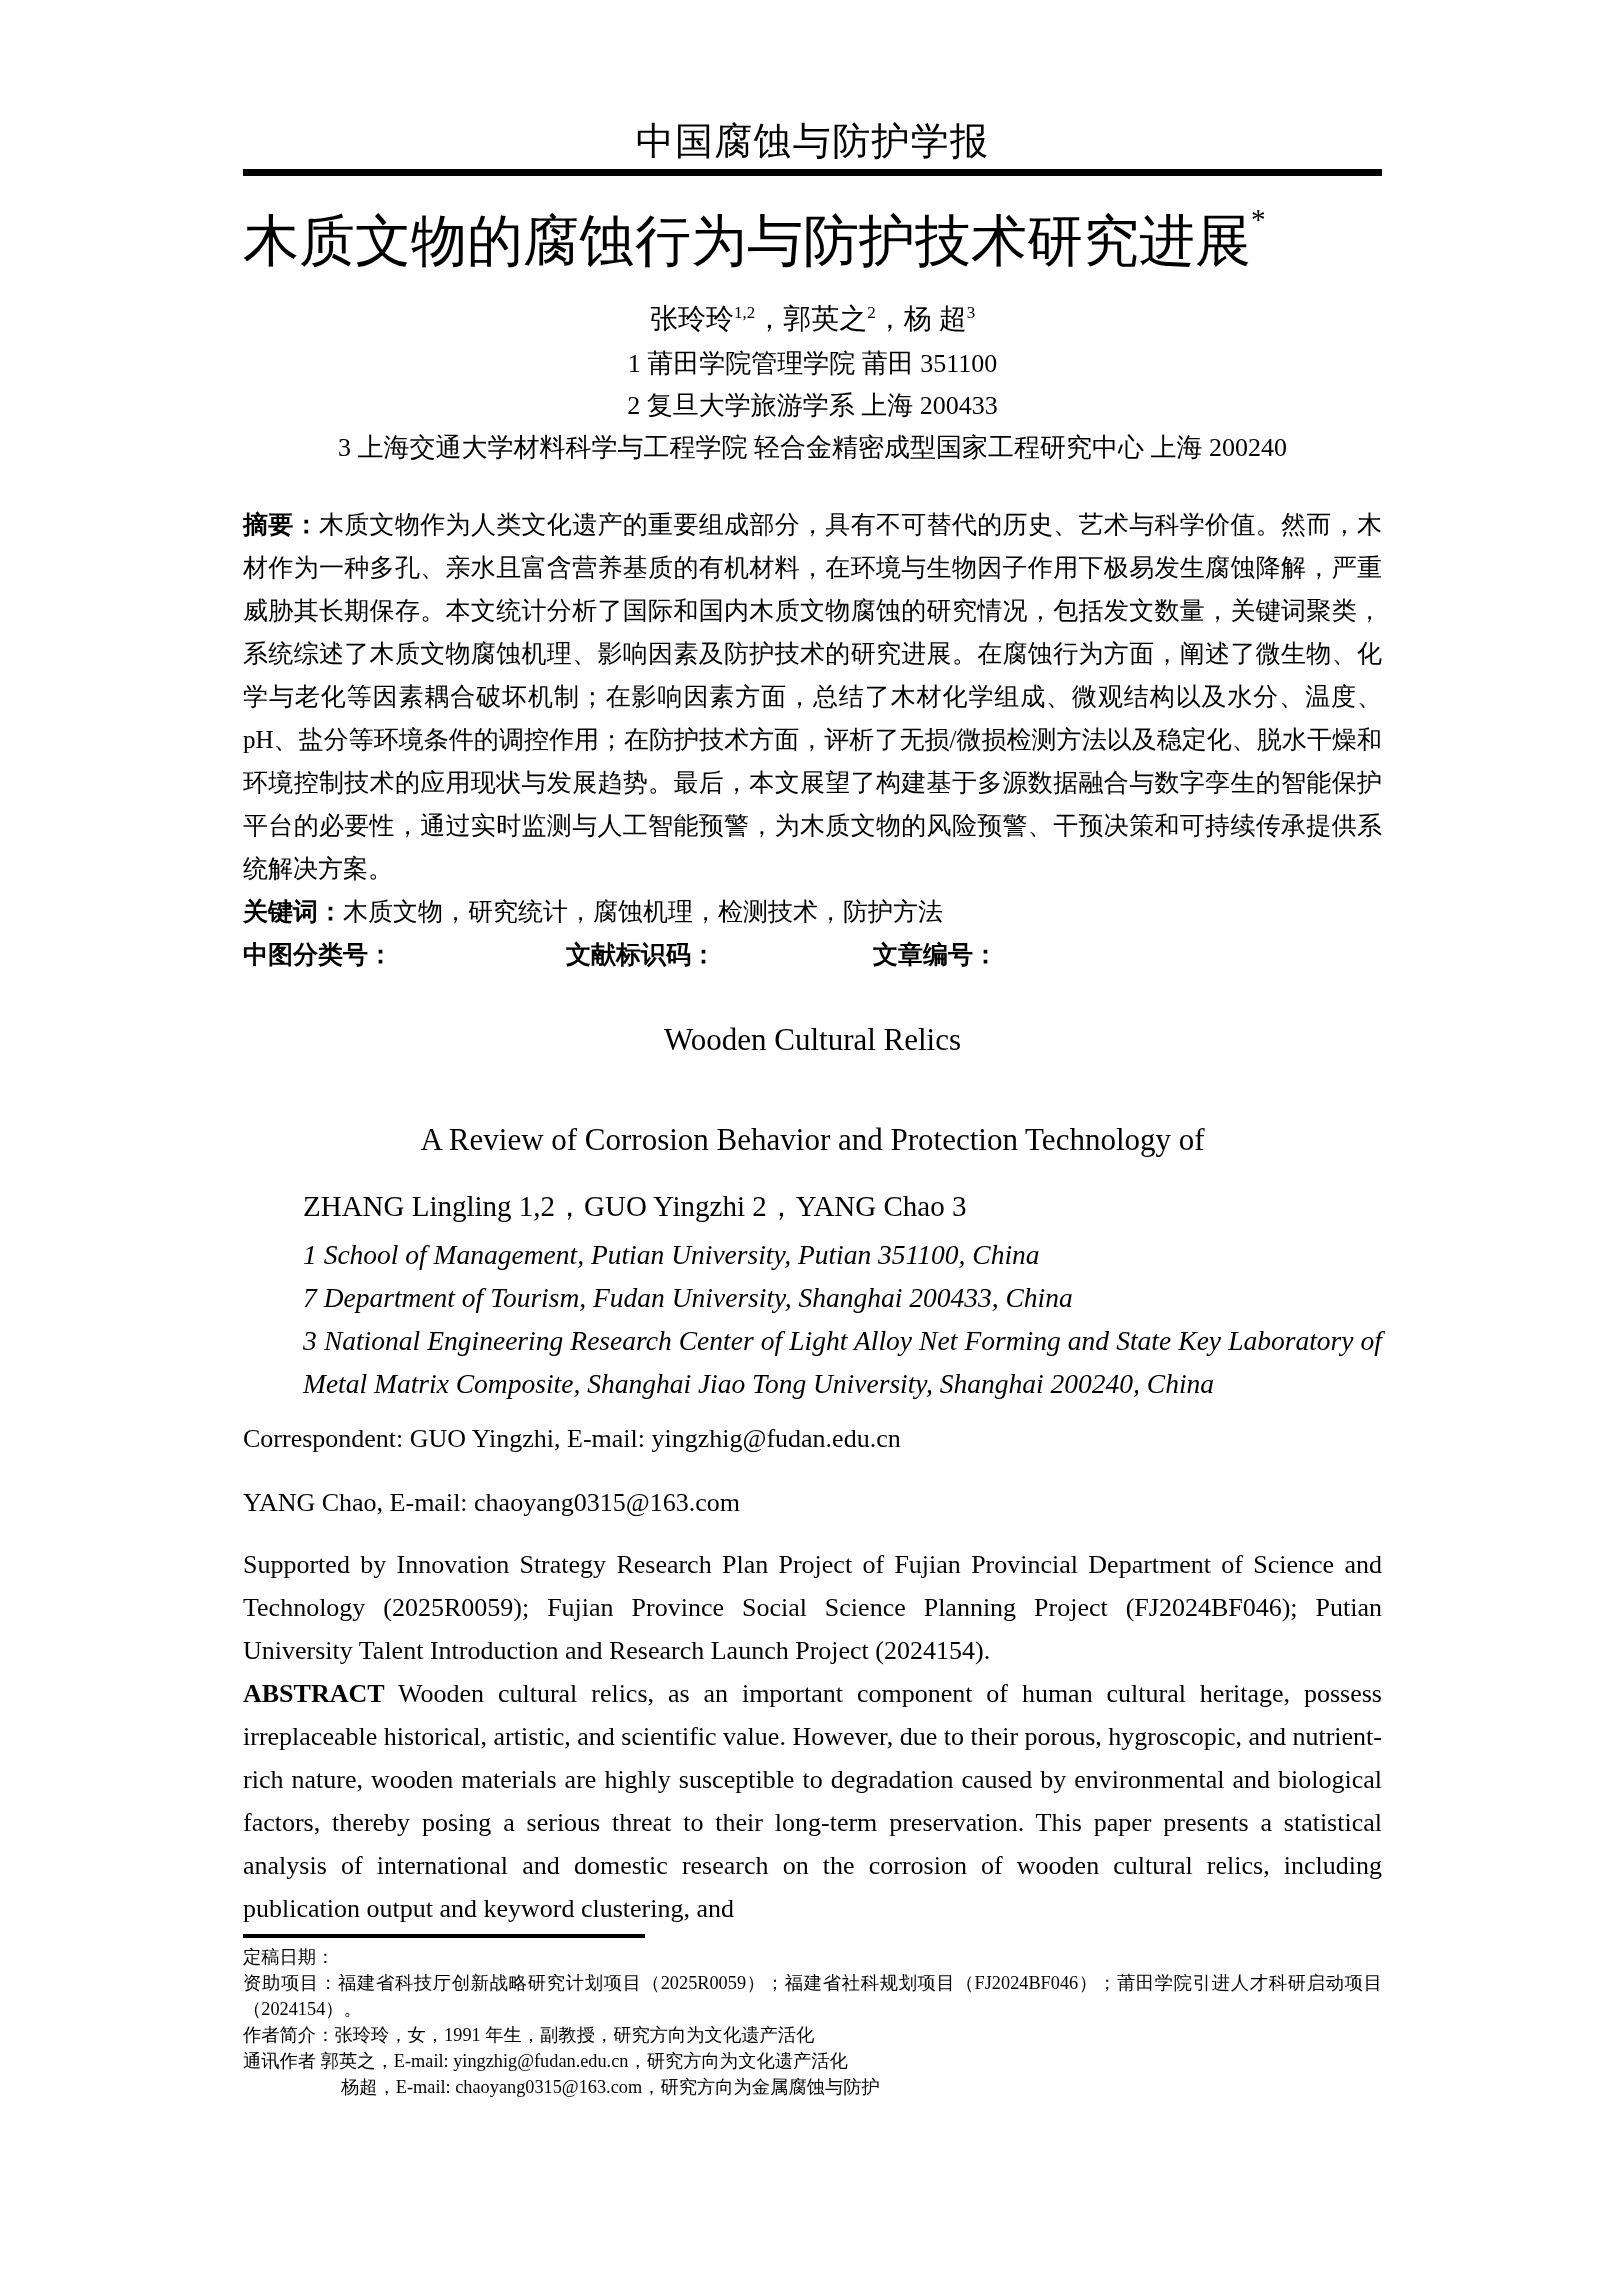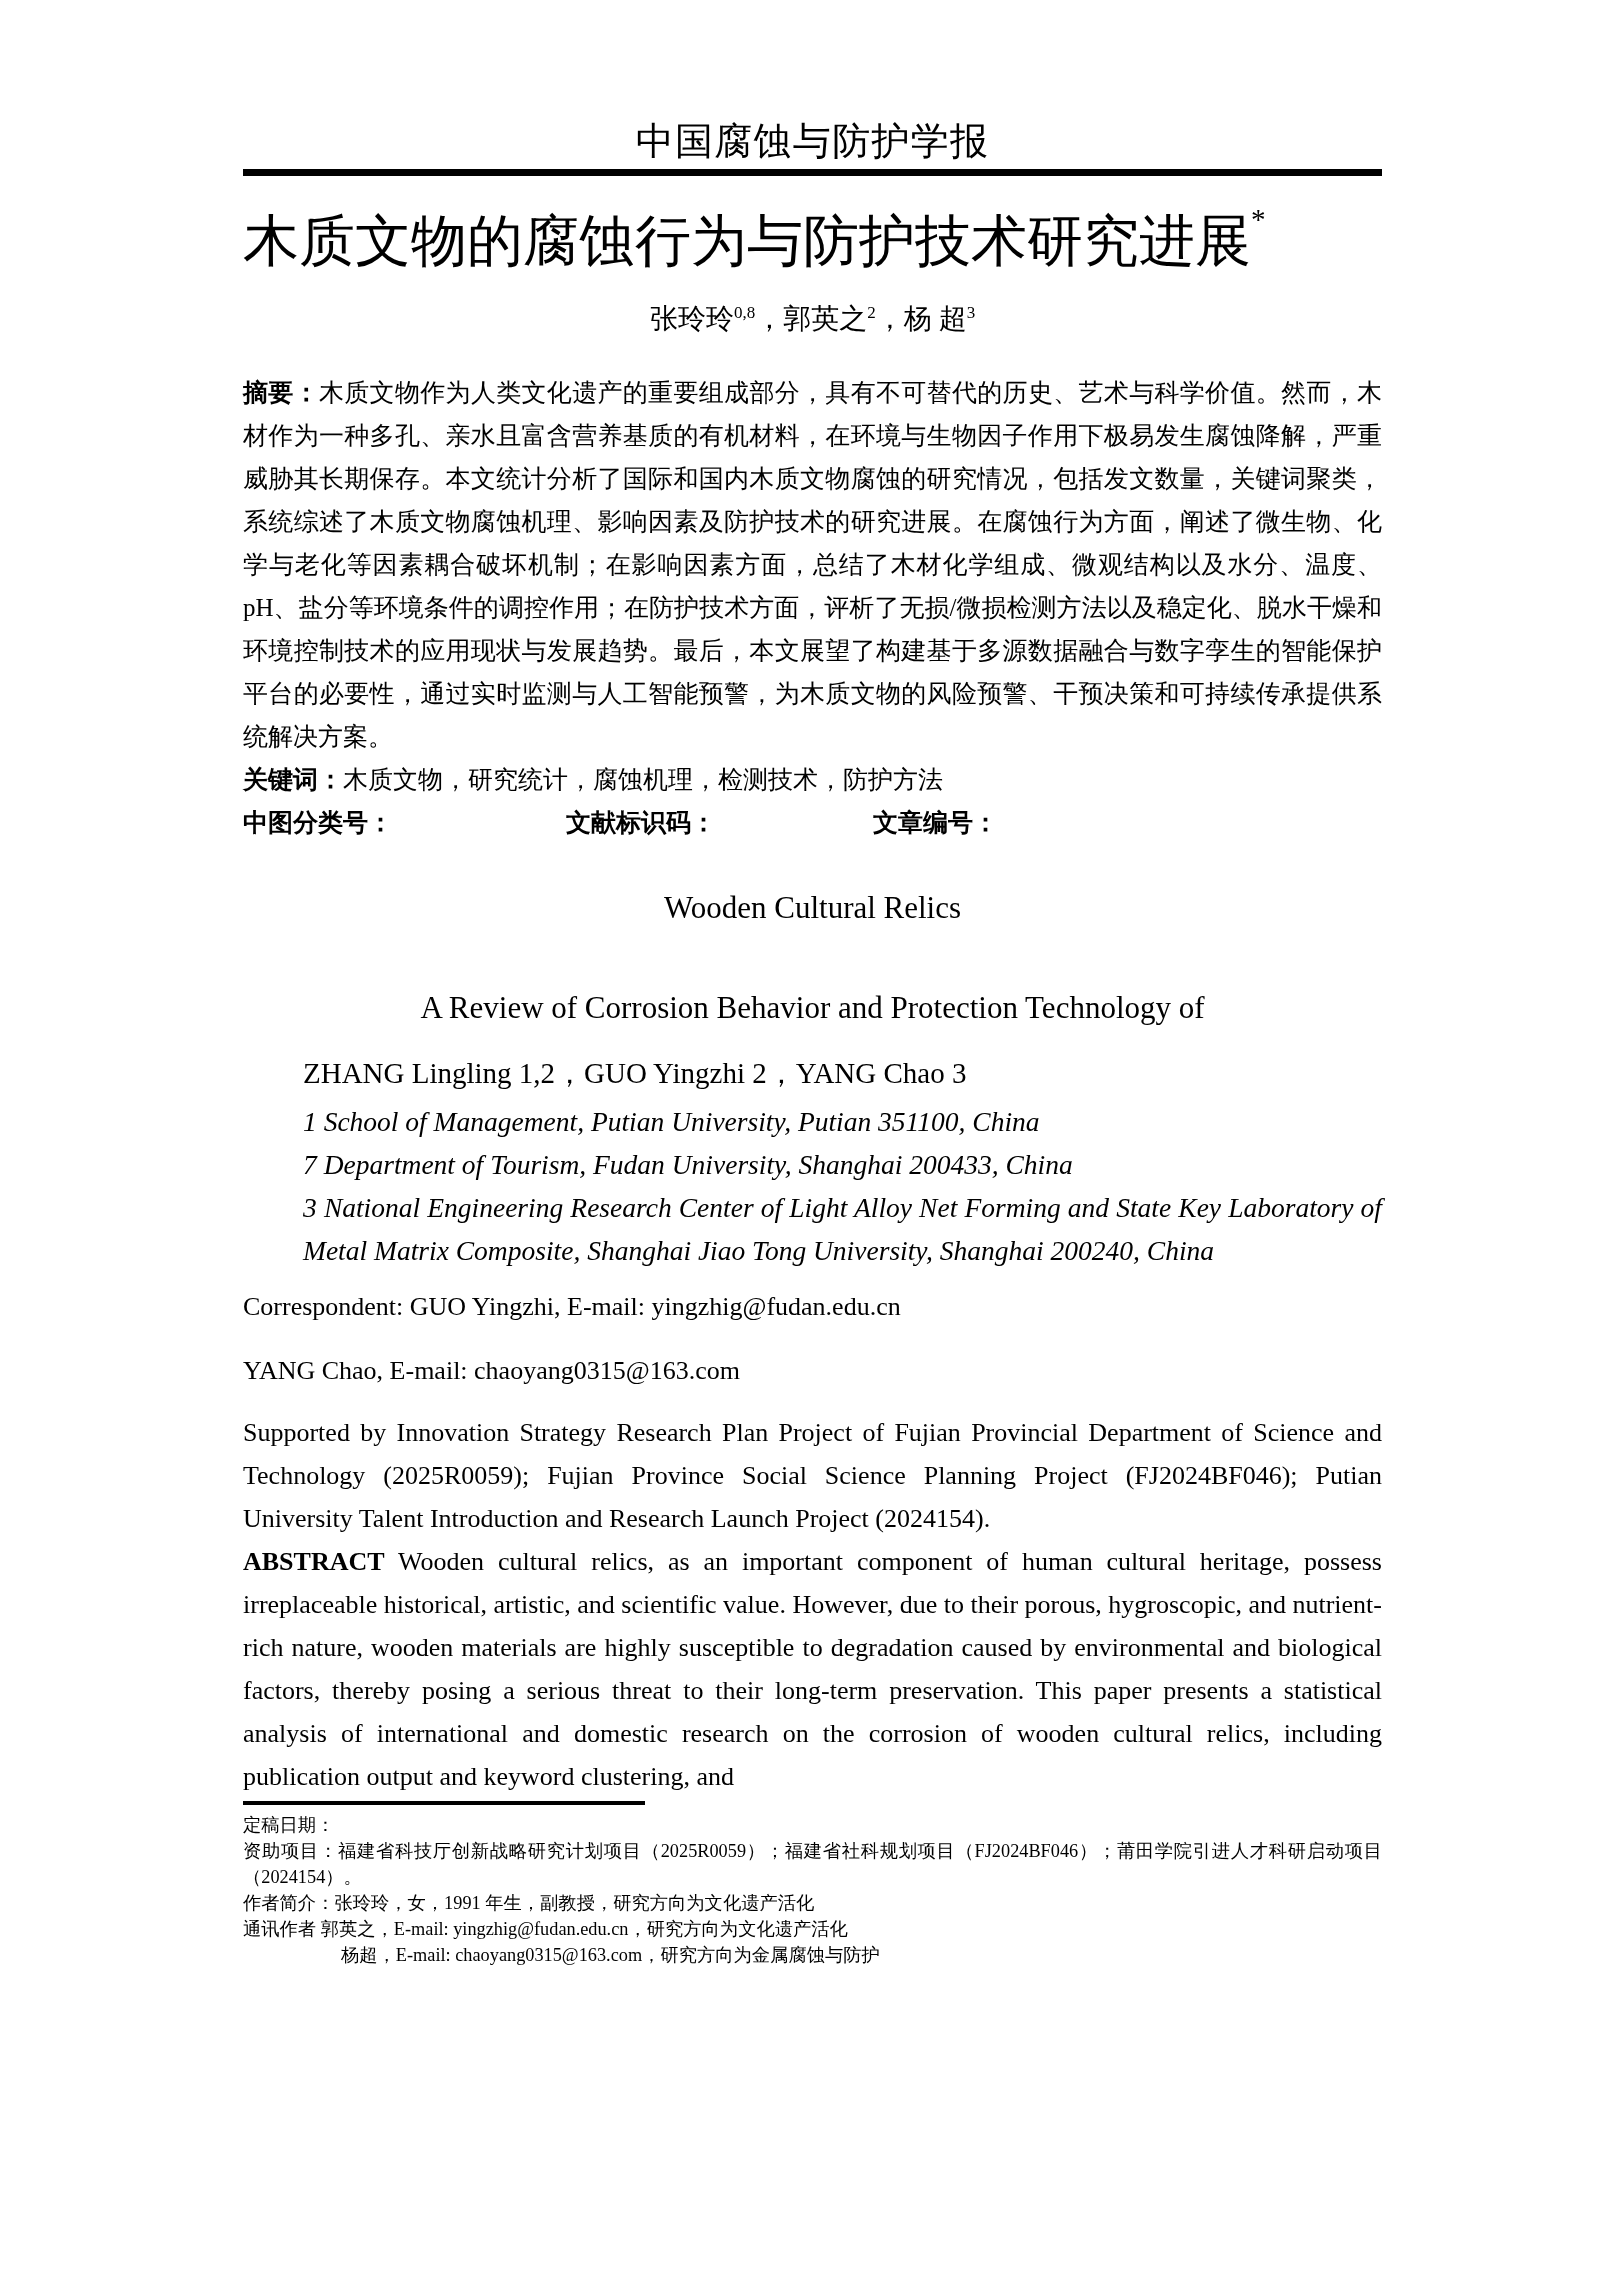--- a/index.html
+++ b/index.html
@@ -55,22 +55,27 @@
 <body>
 
 <div class="page">
   <div class="content">
 
     <div class="journal-title-cn">中国腐蚀与防护学报</div>
     <div class="header-rule"></div>
 
     <div class="article-title-cn"><span>木质文物的腐蚀行为与防护技术研究进展</span><sup>*</sup></div>
 
-    <div class="authors-cn"><span><span>张玲玲</span><sup>0,8</sup></span><span><span>，郭英之</span><sup>2</sup></span><span><span>，杨 超</span><sup>3</sup></span></div>
+    <div class="authors-cn"><span><span>张玲玲</span><sup>1,2</sup></span><span><span>，郭英之</span><sup>2</sup></span><span><span>，杨 超</span><sup>3</sup></span></div>
 
+    <div class="affiliations-cn">
+      <div>1 莆田学院管理学院 莆田 351100</div>
+      <div>2 复旦大学旅游学系 上海 200433</div>
+      <div>3 上海交通大学材料科学与工程学院 轻合金精密成型国家工程研究中心 上海 200240</div>
+    </div>
 
     <div class="abstract-cn"><b>摘要：</b><span>木质文物作为人类文化遗产的重要组成部分，具有不可替代的历史、艺术与科学价值。然而，木材作为一种多孔、亲水且富含营养基质的有机材料，在环境与生物因子作用下极易发生腐蚀降解，严重威胁其长期保存。本文统计分析了国际和国内木质文物腐蚀的研究情况，包括发文数量，关键词聚类，系统综述了木质文物腐蚀机理、影响因素及防护技术的研究进展。在腐蚀行为方面，阐述了微生物、化学与老化等因素耦合破坏机制；在影响因素方面，总结了木材化学组成、微观结构以及水分、温度、pH、盐分等环境条件的调控作用；在防护技术方面，评析了无损/微损检测方法以及稳定化、脱水干燥和环境控制技术的应用现状与发展趋势。最后，本文展望了构建基于多源数据融合与数字孪生的智能保护平台的必要性，通过实时监测与人工智能预警，为木质文物的风险预警、干预决策和可持续传承提供系统解决方案。</span></div>
 
     <div class="keywords-line"><b>关键词：</b><span>木质文物，研究统计，腐蚀机理，检测技术，防护方法</span></div>
 
     <div class="clc-line"><span class="sp1">中图分类号：</span><span class="sp2">文献标识码：</span><span>文章编号：</span></div>
 
     <div class="en-title en-title-2">Wooden Cultural Relics</div>
     <div class="en-title en-title-1">A Review of Corrosion Behavior and Protection Technology of</div>
 

